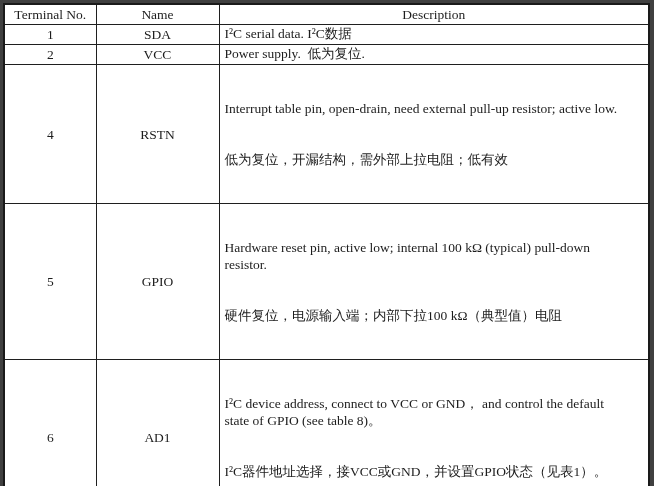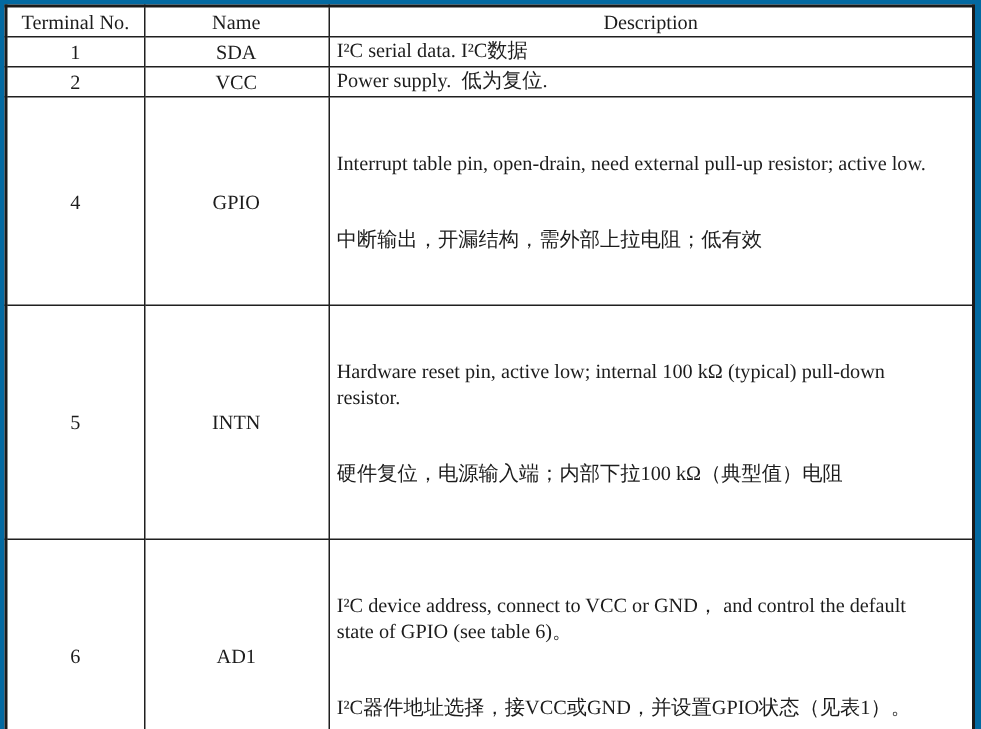--- a/index.html
+++ b/index.html
@@ -4,21 +4,21 @@
 <style>
   html, body {
     margin: 0;
     padding: 0;
     background: #ffffff;
   }
   .page {
     position: relative;
     width: 654px;
     height: 486px;
-    background: #0369a1;
+    background: #404040;
     font-family: "Liberation Serif", "DejaVu Serif", serif;
     color: #1c1c1c;
     overflow: hidden;
   }
   table.pin-table {
     position: absolute;
     left: 3px;
     top: 3px;
     width: 645px;
     border-collapse: collapse;
@@ -84,43 +84,43 @@
       <tr class="single">
         <td class="c-term">2</td>
         <td class="c-name">
             <div class="desc-line">VCC</div>
           </td>
         <td class="c-desc"><div class="desc-line">Power supply.  低为复位.</div></td>
       </tr>
       <tr>
         <td class="c-term">4</td>
         <td class="c-name">
-            <div class="desc-line">GPIO</div>
+            <div class="desc-line">RSTN</div>
           </td>
         <td class="c-desc">
           <div class="desc-line">Interrupt table pin, open-drain, need external pull-up resistor; active low.</div>
-          <div class="desc-line">中断输出，开漏结构，需外部上拉电阻；低有效</div>
+          <div class="desc-line">低为复位，开漏结构，需外部上拉电阻；低有效</div>
         </td>
       </tr>
       <tr>
         <td class="c-term">5</td>
         <td class="c-name">
-            <div class="desc-line">INTN</div>
+            <div class="desc-line">GPIO</div>
           </td>
         <td class="c-desc">
           <div class="desc-line">Hardware reset pin, active low; internal 100 kΩ (typical) pull-down resistor.</div>
           <div class="desc-line">硬件复位，电源输入端；内部下拉100 kΩ（典型值）电阻</div>
         </td>
       </tr>
       <tr>
         <td class="c-term">6</td>
         <td class="c-name">
             <div class="desc-line">AD1</div>
           </td>
         <td class="c-desc">
-          <div class="desc-line">I²C device address, connect to VCC or GND， and control the default state of GPIO (see table 6)。</div>
+          <div class="desc-line">I²C device address, connect to VCC or GND， and control the default state of GPIO (see table 8)。</div>
           <div class="desc-line">I²C器件地址选择，接VCC或GND，并设置GPIO状态（见表1）。</div>
         </td>
       </tr>
 
     </tbody>
   </table>
 </div>
 
 </body></html>

